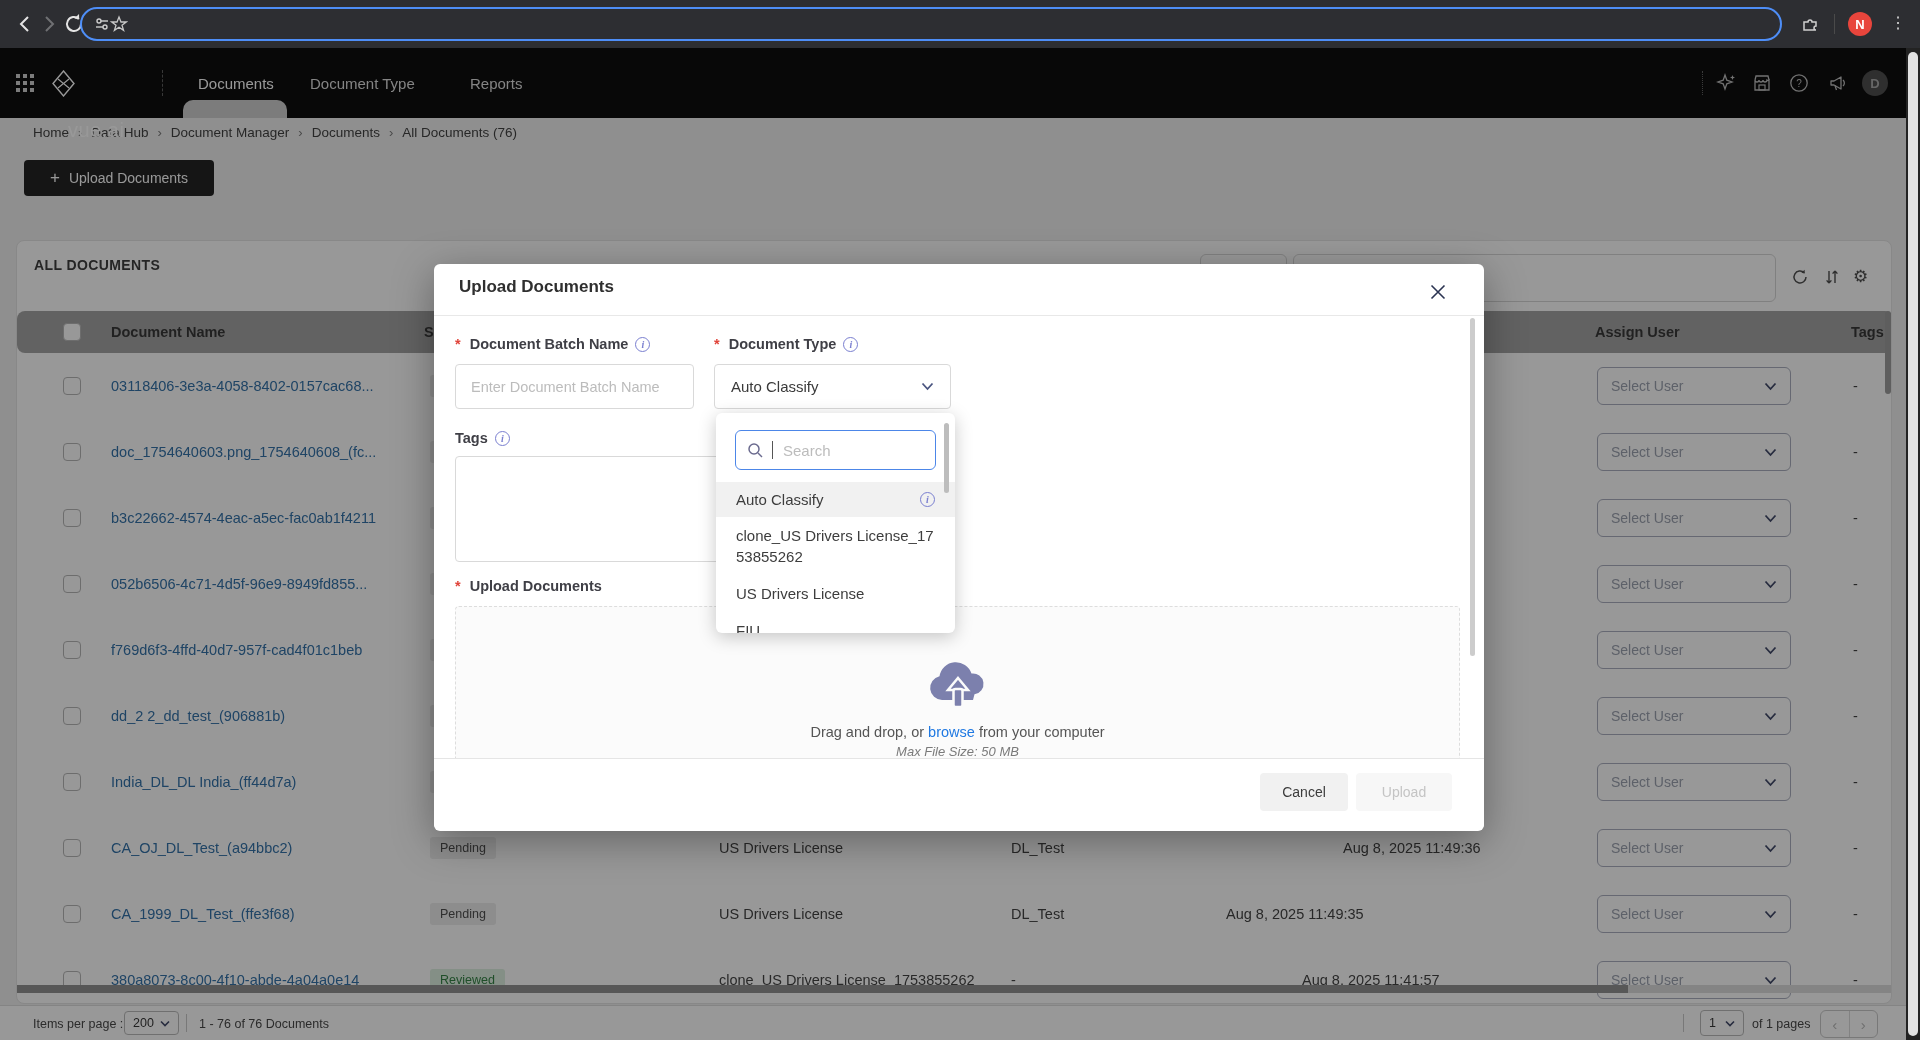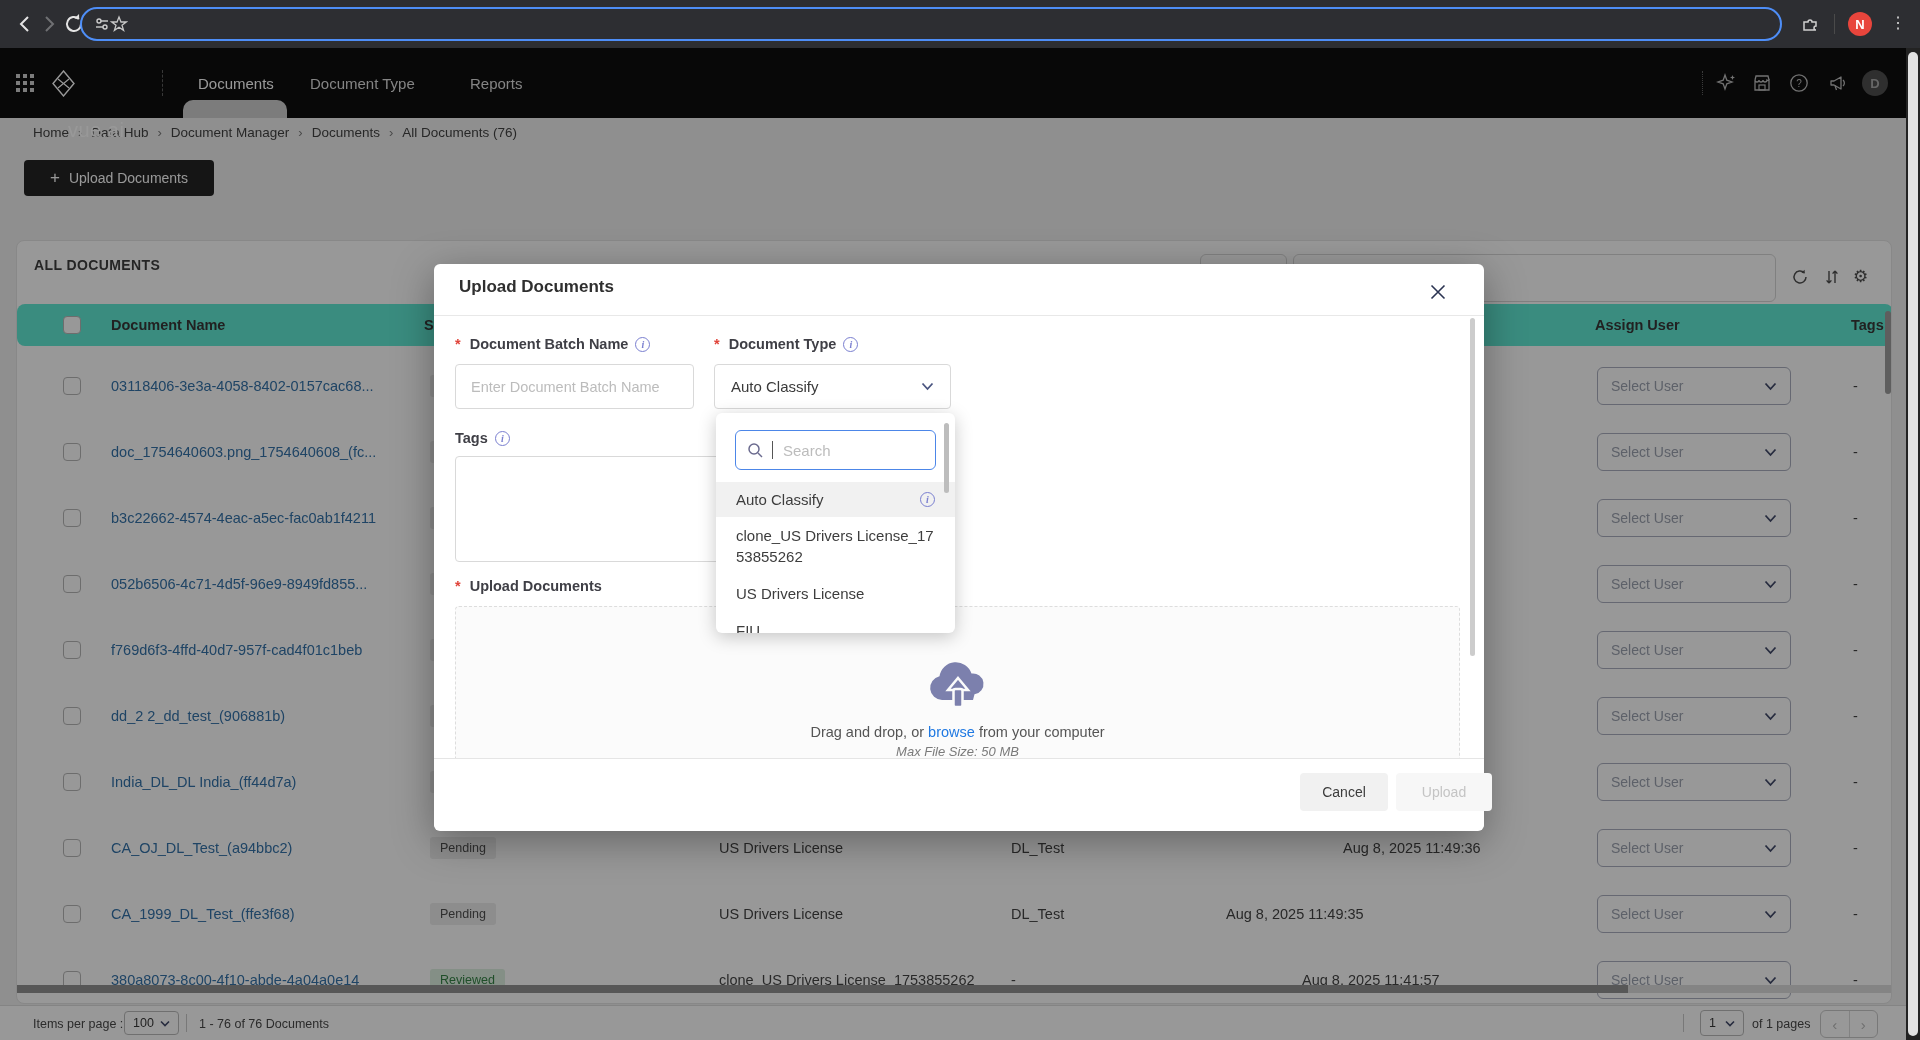--- a/index.html
+++ b/index.html
@@ -29,21 +29,21 @@
          display:flex;align-items:center;justify-content:center;gap:9px;font-size:14px;}
   #card{left:16px;top:122px;width:1876px;height:764px;background:#fff;border:1px solid #e3e3e3;
         border-radius:8px;overflow:hidden;box-sizing:border-box;}
   #cardtitle{left:17px;top:16px;font-size:14px;font-weight:700;letter-spacing:.4px;color:#3a3a3a;}
   #searchbox{left:1276px;top:13px;width:483px;height:48px;border:1px solid #d6d6d6;border-radius:6px;
              display:flex;align-items:center;padding:0 14px;box-sizing:border-box;gap:9px;background:#fff;}
   #searchbox input{border:0;outline:0;font-size:14.5px;color:#444;width:100%;font-family:inherit;}
   #searchbox input::placeholder{color:#b3b3b3;}
   #mysterybtn{left:1183px;top:13px;width:85px;height:48px;border:1px solid #d6d6d6;border-radius:6px;background:#fff;}
   .tool-ic{color:#4a4a4a;}
-  #thead{left:0px;top:63px;width:1876px;height:42px;background:#5eead4;border-radius:8px;}
+  #thead{left:0px;top:70px;width:1876px;height:42px;background:#a3a3a3;border-radius:8px;}
   .th{position:absolute;top:0;height:42px;display:flex;align-items:center;font-size:14.5px;font-weight:700;color:#333;}
   .cb{width:18px;height:18px;border:1.5px solid #b5b5b5;border-radius:4px;background:#fff;box-sizing:border-box;}
   .trow{position:absolute;left:0;width:1876px;height:66px;}
   .cell{position:absolute;top:50%;transform:translateY(-50%);font-size:14.5px;color:#3f3f3f;white-space:nowrap;}
   .r-name{color:#2f6fa7;max-width:315px;overflow:hidden;text-overflow:ellipsis;cursor:pointer;}
   .badge{font-size:12.5px;padding:4px 10px;border-radius:3px;}
   .badge.pending{background:#ececec;color:#4a4a4a;}
   .badge.reviewed{background:#dcefe0;color:#2f8041;}
   .badge:empty{display:none;}
   .r-type{max-width:288px;overflow:hidden;text-overflow:ellipsis;}
@@ -83,21 +83,21 @@
   #typesel span{font-size:15px;color:#3a3a3a;}
   #dropzone{left:21px;top:342px;width:1005px;height:180px;background:#fbfbfb;border:1.5px dashed #ddd;
             border-radius:4px;box-sizing:border-box;}
   #ddline{left:21px;top:460px;width:1005px;text-align:center;font-size:14.5px;color:#555;}
   #ddline .browse{color:#2079e2;cursor:pointer;}
   #ddmax{left:21px;top:480px;width:1005px;text-align:center;font-size:13px;color:#7a7a7a;font-style:italic;}
   #mscroll{left:1036px;top:54px;width:5px;height:338px;background:#ccc;border-radius:3px;}
   #mfooter{left:0;top:494px;width:1050px;height:72px;background:#fff;border-top:1px solid #e5e5e5;
            border-radius:0 0 6px 6px;z-index:3;}
   .mbtn{position:absolute;top:14px;height:38px;border-radius:4px;display:flex;align-items:center;
-        justify-content:center;font-size:14px;box-sizing:border-box;margin-left:40px;}
+        justify-content:center;font-size:14px;box-sizing:border-box;}
   #btn-cancel{left:826px;width:88px;background:#f1f1f1;color:#3c3c3c;}
   #btn-upload{left:922px;width:96px;background:#f7f7f7;color:#c4c4c4;}
   
   #ddpanel{left:716px;top:413px;width:239px;height:220px;background:#fff;border-radius:6px;z-index:56;
            box-shadow:0 4px 18px rgba(0,0,0,.22);overflow:hidden;}
   #ddsearch{margin:17px 19px 12px 19px;height:40px;border:1.5px solid #4c86e8;border-radius:6px;display:flex;
             align-items:center;padding:0 11px;gap:8px;box-sizing:border-box;}
   #ddsearch input{border:0;outline:0;font-size:15px;width:100%;color:#444;font-family:inherit;}
   #ddsearch input::placeholder{color:#bcbcbc;}
   .opt{padding:8px 20px;font-size:15px;color:#3d3d3d;line-height:21px;cursor:pointer;word-break:break-all;}
@@ -432,21 +432,21 @@
 
       <div id="vscroll" class="abs"></div>
       <div id="hscroll-track" class="abs"></div>
       <div id="hscroll-thumb" class="abs"></div>
     </div>
   </div>
 
   <div id="pfooter" class="abs">
     <div class="abs pf-txt" style="left:33px;top:11px;">Items per page :</div>
     <div class="abs mini-sel" style="left:124px;top:5px;height:24px;">
-      <span>100</span>
+      <span>200</span>
       <svg width="10" height="7" viewBox="0 0 10 7">
           <path d="M1 1.5 L5 5.5 L9 1.5" stroke="#3d4566" stroke-width="1.6" fill="none"></path>
         </svg>
     </div>
     <div class="abs pf-div" style="left:186px;top:8px;"></div>
     <div class="abs pf-txt" style="left:199px;top:11px;">1 - 76 of 76 Documents</div>
     <div class="abs pf-div" style="left:1683px;top:8px;"></div>
     <div class="abs mini-sel" style="left:1700px;top:4px;height:26px;width:44px;justify-content:space-between;">
       <span>1</span>
       <svg width="10" height="7" viewBox="0 0 10 7">

